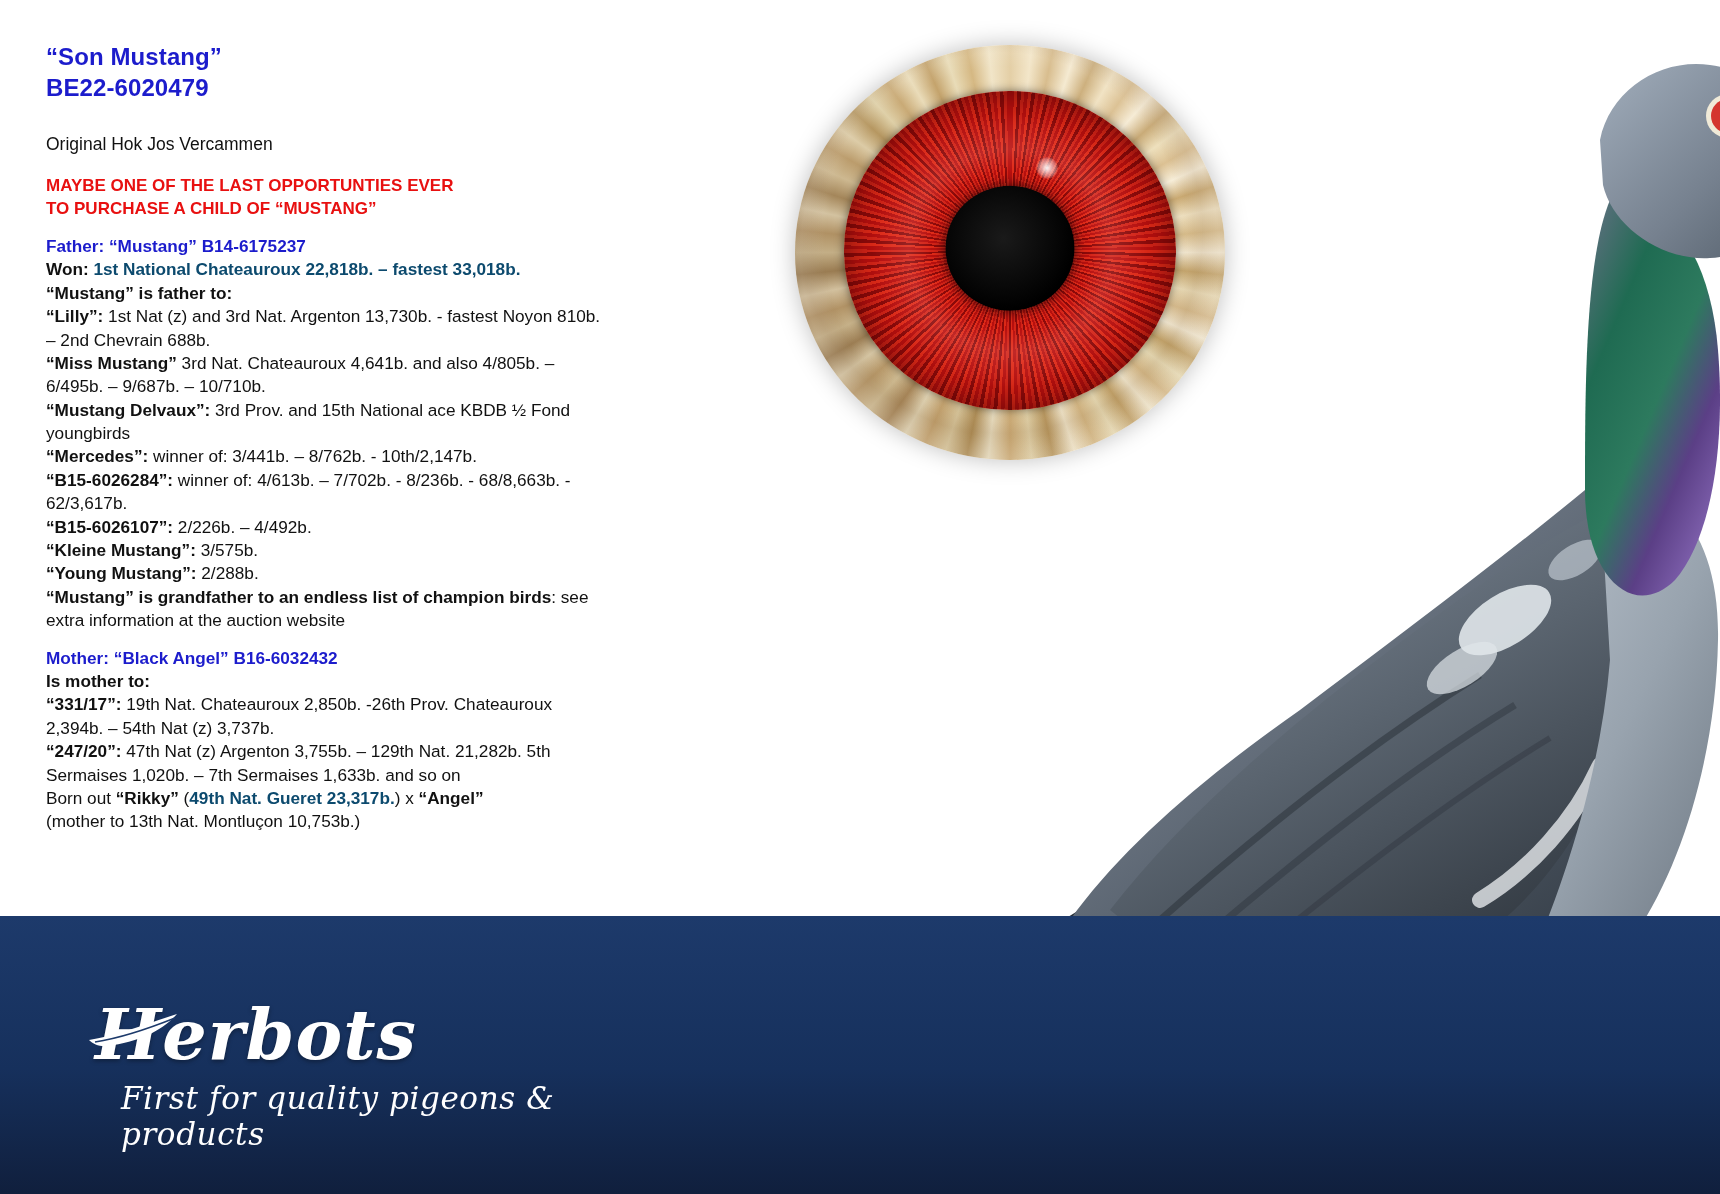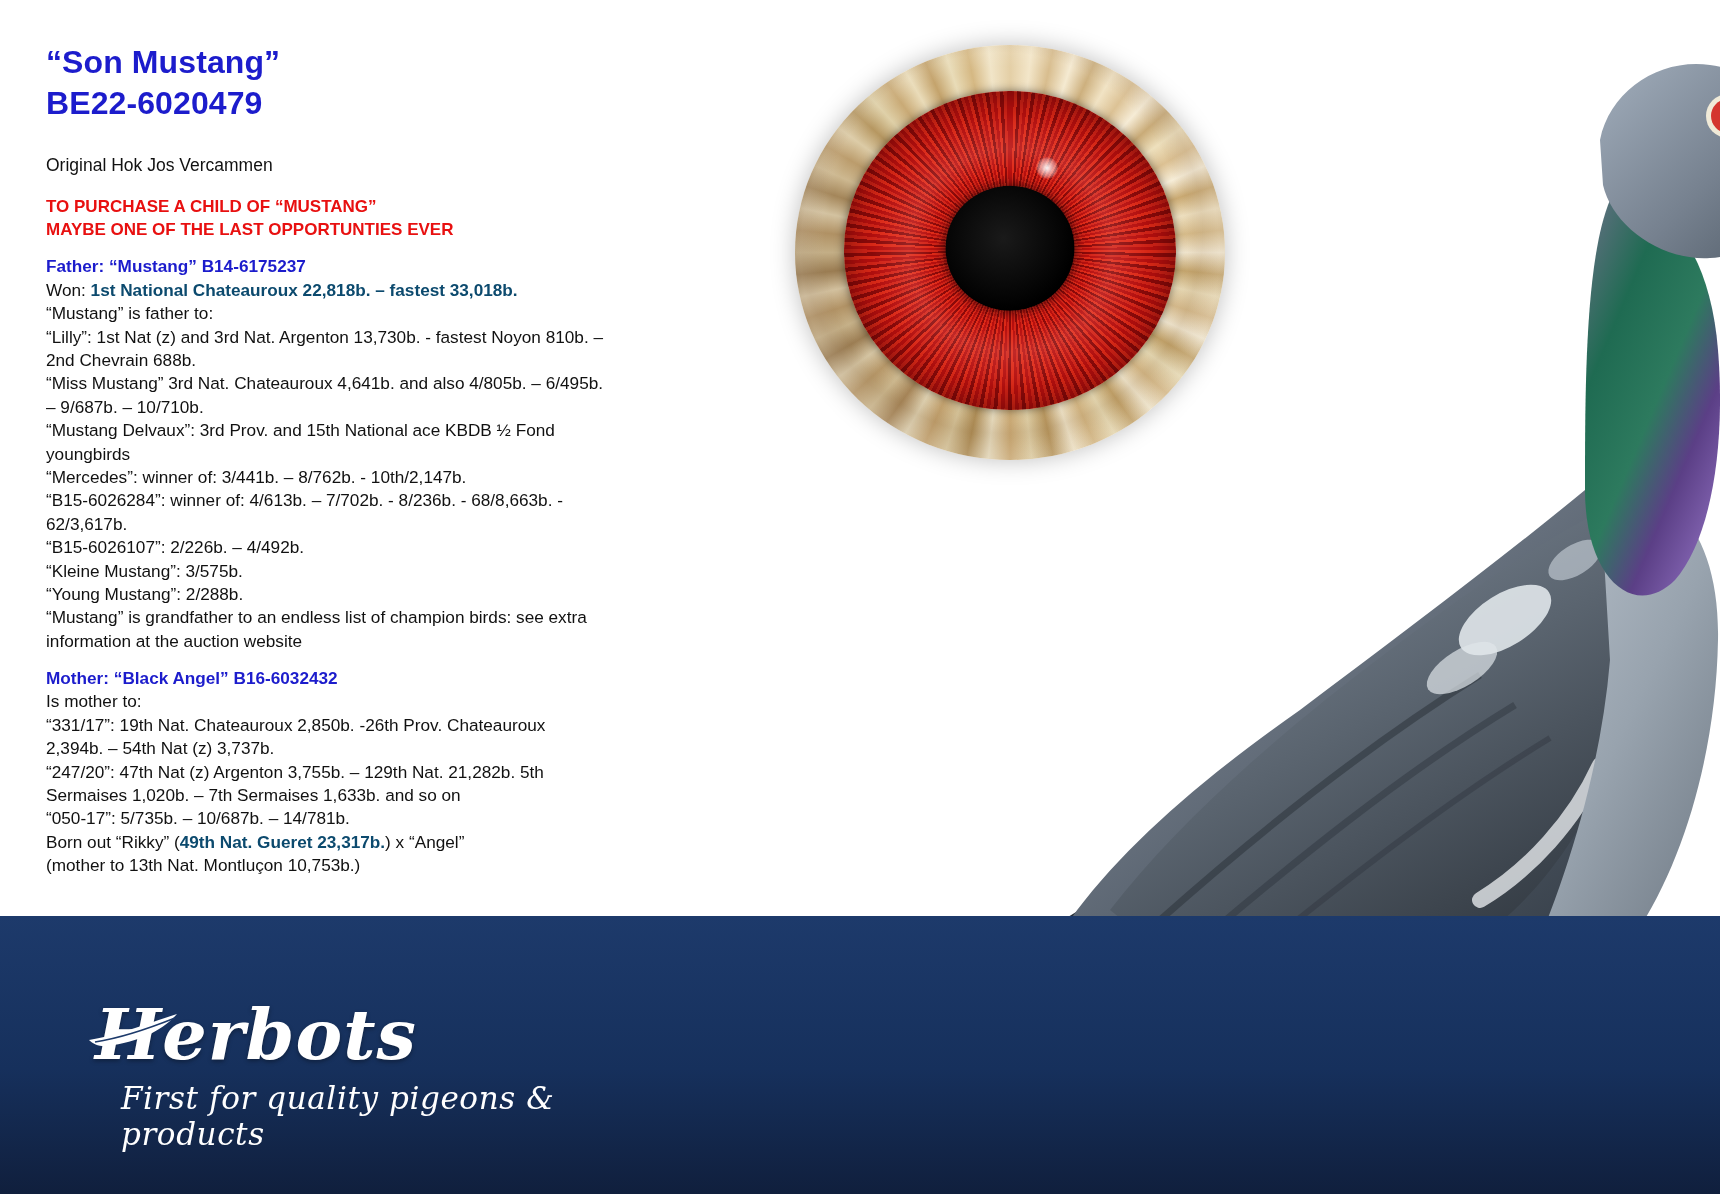--- a/index.html
+++ b/index.html
@@ -24,21 +24,21 @@
   
   .text-col {
     position: absolute;
     left: 46px;
     top: 42px;
     width: 560px;
   }
   .title-line {
     color: #1c1ccc;
     font-weight: bold;
-    font-size: 32px;
+    font-size: 24px;
     line-height: 1.28;
     letter-spacing: 0.1px;
   }
   .subline {
     margin-top: 31px;
     font-size: 17.5px;
     color: #111111;
   }
   .unique-offer {
     margin-top: 20px;
@@ -65,21 +65,21 @@
   }
   .blue {
     color: #1c1ccc;
     font-weight: bold;
   }
   .cyan {
     color: #0c4a6e;
     font-weight: bold;
   }
   .bold {
-    font-weight: normal;
+    font-weight: bold;
   }
 
   
   .eye-wrap {
     position: absolute;
     left: 795px;
     top: 45px;
     width: 430px;
     height: 415px;
   }
@@ -213,22 +213,22 @@
 
   <div class="text-col">
 
     <div class="title-line">“Son Mustang”</div>
     <div class="title-line">BE22-6020479</div>
 
     <div class="subline">Original Hok Jos Vercammen</div>
 
 
     <div class="redblock">
+      <div>MAYBE ONE OF THE LAST OPPORTUNTIES EVER</div>
       <div>TO PURCHASE A CHILD OF “MUSTANG”</div>
-      <div>MAYBE ONE OF THE LAST OPPORTUNTIES EVER</div>
     </div>
 
     <div class="section">
       <p class="blue">Father: “Mustang” B14-6175237</p>
       <p><span class="bold">Won:</span> <span class="cyan">1st National Chateauroux 22,818b. – fastest 33,018b.</span></p>
       <p class="bold">“Mustang” is father to:</p>
 
       <p><span class="bold">“Lilly”:</span><span> 1st Nat (z) and 3rd Nat. Argenton 13,730b. - fastest Noyon 810b. – 2nd Chevrain 688b.</span></p>
       <p><span class="bold">“Miss Mustang”</span><span> 3rd Nat. Chateauroux 4,641b. and also 4/805b. – 6/495b. – 9/687b. – 10/710b.</span></p>
       <p><span class="bold">“Mustang Delvaux”:</span><span> 3rd Prov. and 15th National ace KBDB ½ Fond youngbirds</span></p>
@@ -240,21 +240,20 @@
 
       <p><span class="bold">“Mustang” is grandfather to an endless list of champion birds</span><span>: see extra information at the auction website</span></p>
     </div>
 
     <div class="section">
       <p class="blue">Mother: “Black Angel” B16-6032432</p>
       <p class="bold">Is mother to:</p>
 
       <p><span class="bold">“331/17”:</span><span> 19th Nat. Chateauroux 2,850b. -26th Prov. Chateauroux 2,394b. – 54th Nat (z) 3,737b.</span></p>
       <p><span class="bold">“247/20”:</span><span> 47th Nat (z) Argenton 3,755b. – 129th Nat. 21,282b. 5th Sermaises 1,020b. – 7th Sermaises 1,633b. and so on</span></p>
-      <p><span class="bold">“050-17”:</span><span> 5/735b. – 10/687b. – 14/781b.</span></p>
 
       <p><span>Born out </span><span class="bold">“Rikky”</span><span> (</span><span class="cyan">49th Nat. Gueret 23,317b.</span><span>) x </span><span class="bold">“Angel”</span></p>
       <p>(mother to 13th Nat. Montluçon 10,753b.)</p>
     </div>
   </div>
 
   <div class="eye-wrap">
     <div class="eye-outer"></div>
     <div class="eye-iris"></div>
     <div class="eye-pupil"></div>

